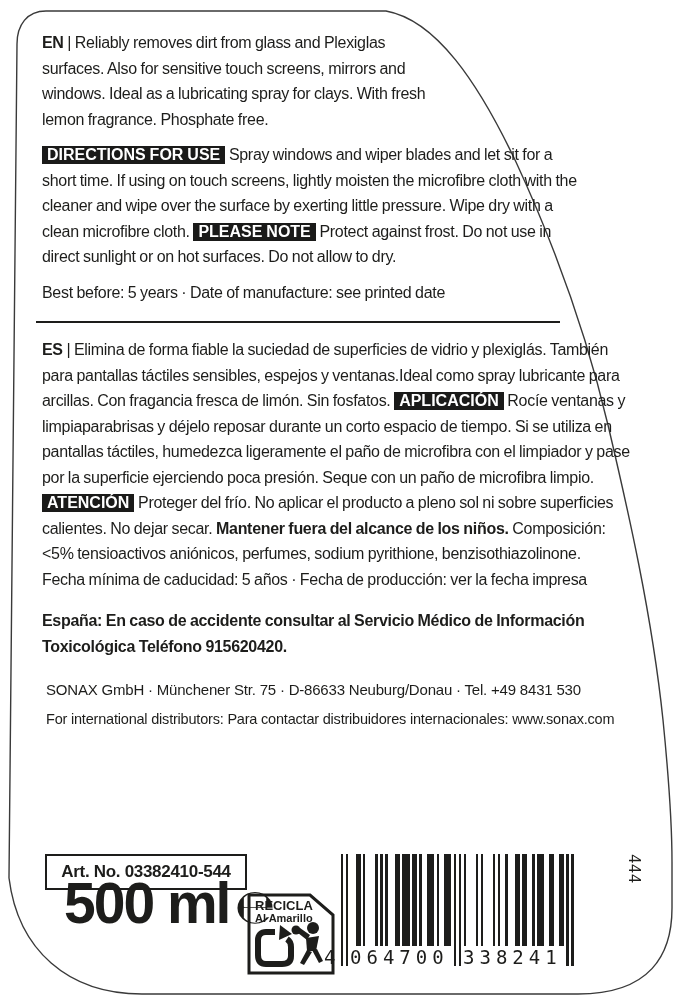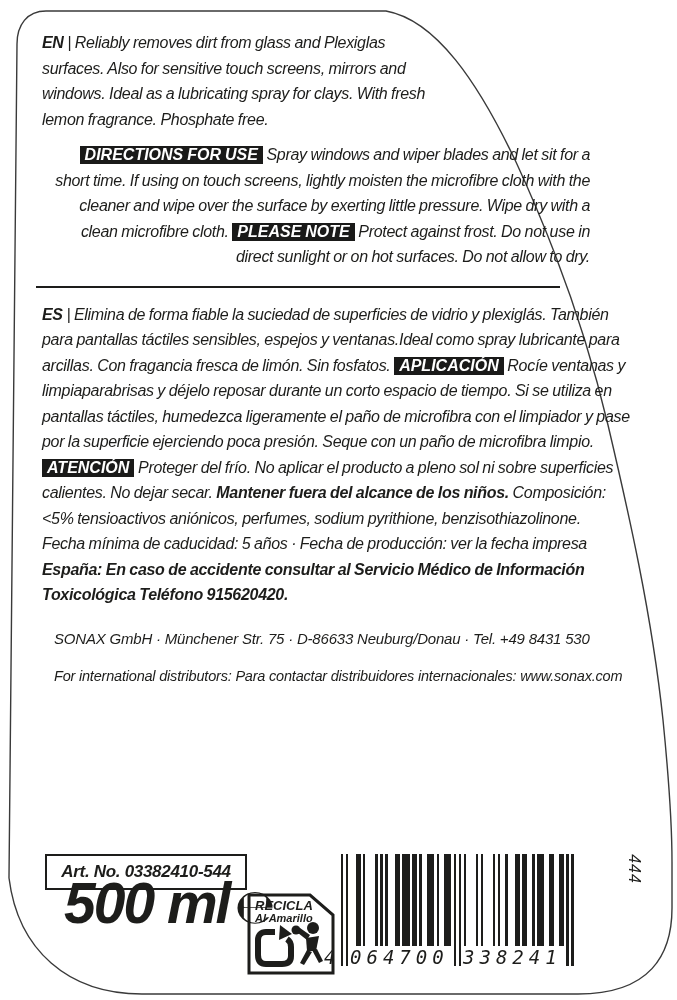--- a/index.html
+++ b/index.html
@@ -1,33 +1,33 @@
 <!DOCTYPE html>
 <html><head>
 <meta charset="utf-8">
 <style>
   html,body{margin:0;padding:0;background:#fff;}
   .page{position:relative;width:677px;height:1000px;background:#fff;overflow:hidden;
-        font-family:"Liberation Sans",sans-serif;color:#1d1d1b;font-style:italic;}
+        font-family:"Liberation Sans",sans-serif;color:#1d1d1b;}
   .outline-svg{position:absolute;left:0;top:0;z-index:0;}
   .content{position:absolute;left:0;top:0;width:677px;z-index:1;padding:30px 0 0 42px;box-sizing:border-box;}
   .para{margin:0 0 10px 0;font-size:16px;line-height:25.5px;letter-spacing:-0.3px;word-spacing:-0.5px;}
   .en-intro{width:402px;}
-  .en-body{width:548px;text-align:right;}
+  .en-body{width:548px;}
   .en-warning{width:560px;margin-bottom:4px;}
   .en-dates{width:560px;margin-bottom:0;}
   .divider{width:524px;height:2px;background:#1d1d1b;margin:16px 0 14px -6px;}
   .es-intro{width:594px;margin-bottom:0;}
-  .es-dates{width:594px;margin-bottom:0;}
+  .es-dates{width:594px;margin-bottom:16px;}
   .es-emergency{width:612px;margin-bottom:0;font-weight:700;}
   .seg{white-space:pre-wrap;}
   .seg-bold{font-weight:700;}
   .seg-sep{font-weight:400;}
   .seg-invert{background:#1a1a19;color:#fff;font-weight:700;padding:0 5px 1px 5px;letter-spacing:0;}
-  .contact-line{margin:12px;letter-spacing:-0.2px;}
+  .contact-line{margin:4px;letter-spacing:-0.2px;}
   .address{margin-top:18px;font-size:15px;line-height:26px;}
   .distributors{font-size:14.5px;line-height:24px;}
   
   .art-box{position:absolute;left:45px;top:854px;width:198px;height:32px;border:2px solid #1d1d1b;
            display:flex;align-items:center;justify-content:center;font-size:17px;font-weight:700;
            letter-spacing:-0.3px;z-index:2;}
   .volume{position:absolute;left:64px;top:870px;z-index:2;white-space:nowrap;}
   .volume .vol-num{font-size:57px;font-weight:700;letter-spacing:-2px;}
   .volume .e-sign{font-size:48px;font-weight:400;margin-left:5px;font-family:"DejaVu Sans",sans-serif;}
   .recycle{position:absolute;left:247px;top:893px;z-index:2;}
@@ -60,20 +60,21 @@
              C672,955 650,994 578,994
              L142,994
              C68,994 18,950 9,878
              L17,44
              C17,25 27,11 46,11 Z" fill="#ffffff" stroke="#3a3a3a" stroke-width="1.4"></path>
   </svg>
 
   <div class="content">
     <p class="para en-intro"><span class="seg seg-bold">EN</span><span class="seg seg-sep"> | </span><span class="seg seg-normal">Reliably removes dirt from glass and Plexiglas surfaces. Also for sensitive touch screens, mirrors and windows. Ideal as a lubricating spray for clays. With fresh lemon fragrance. Phosphate free.</span></p>
     <p class="para en-body"><span class="seg seg-invert">DIRECTIONS FOR USE</span><span class="seg seg-normal"> Spray windows and wiper blades and let sit for a short time. If using on touch screens, lightly moisten the microfibre cloth with the cleaner and wipe over the surface by exerting little pressure. Wipe dry with a clean microfibre cloth. </span><span class="seg seg-invert">PLEASE NOTE</span><span class="seg seg-normal"> Protect against frost. Do not use in direct sunlight or on hot surfaces. Do not allow to dry.</span></p>
+    <p class="para en-dates"><span class="seg seg-normal">Best before: 5 years · Date of manufacture: see printed date</span></p>
 
     <div class="divider"></div>
 
     <p class="para es-intro"><span class="seg seg-bold">ES</span><span class="seg seg-sep"> | </span><span class="seg seg-normal">Elimina de forma fiable la suciedad de superficies de vidrio y plexiglás. También para pantallas táctiles sensibles, espejos y ventanas.Ideal como spray lubricante para arcillas. Con fragancia fresca de limón. Sin fosfatos. </span><span class="seg seg-invert">APLICACIÓN</span><span class="seg seg-normal"> Rocíe ventanas y limpiaparabrisas y déjelo reposar durante un corto espacio de tiempo. Si se utiliza en pantallas táctiles, humedezca ligeramente el paño de microfibra con el limpiador y pase por la superficie ejerciendo poca presión. Seque con un paño de microfibra limpio. </span><span class="seg seg-invert">ATENCIÓN</span><span class="seg seg-normal"> Proteger del frío. No aplicar el producto a pleno sol ni sobre superficies calientes. No dejar secar. </span><span class="seg seg-bold">Mantener fuera del alcance de los niños.</span><span class="seg seg-normal"> Composición: &lt;5% tensioactivos aniónicos, perfumes, sodium pyrithione, benzisothiazolinone.</span></p>
     <p class="para es-dates"><span class="seg seg-normal">Fecha mínima de caducidad: 5 años · Fecha de producción: ver la fecha impresa</span></p>
     <p class="para es-emergency"><span class="seg seg-bold">España: En caso de accidente consultar al Servicio Médico de Información Toxicológica Teléfono 915620420.</span></p>
 
     <p class="contact-line address">SONAX GmbH · Münchener Str. 75 · D-86633 Neuburg/Donau · Tel. +49 8431 530</p>
     <p class="contact-line distributors">For international distributors: Para contactar distribuidores internacionales: www.sonax.com</p>
   </div>

